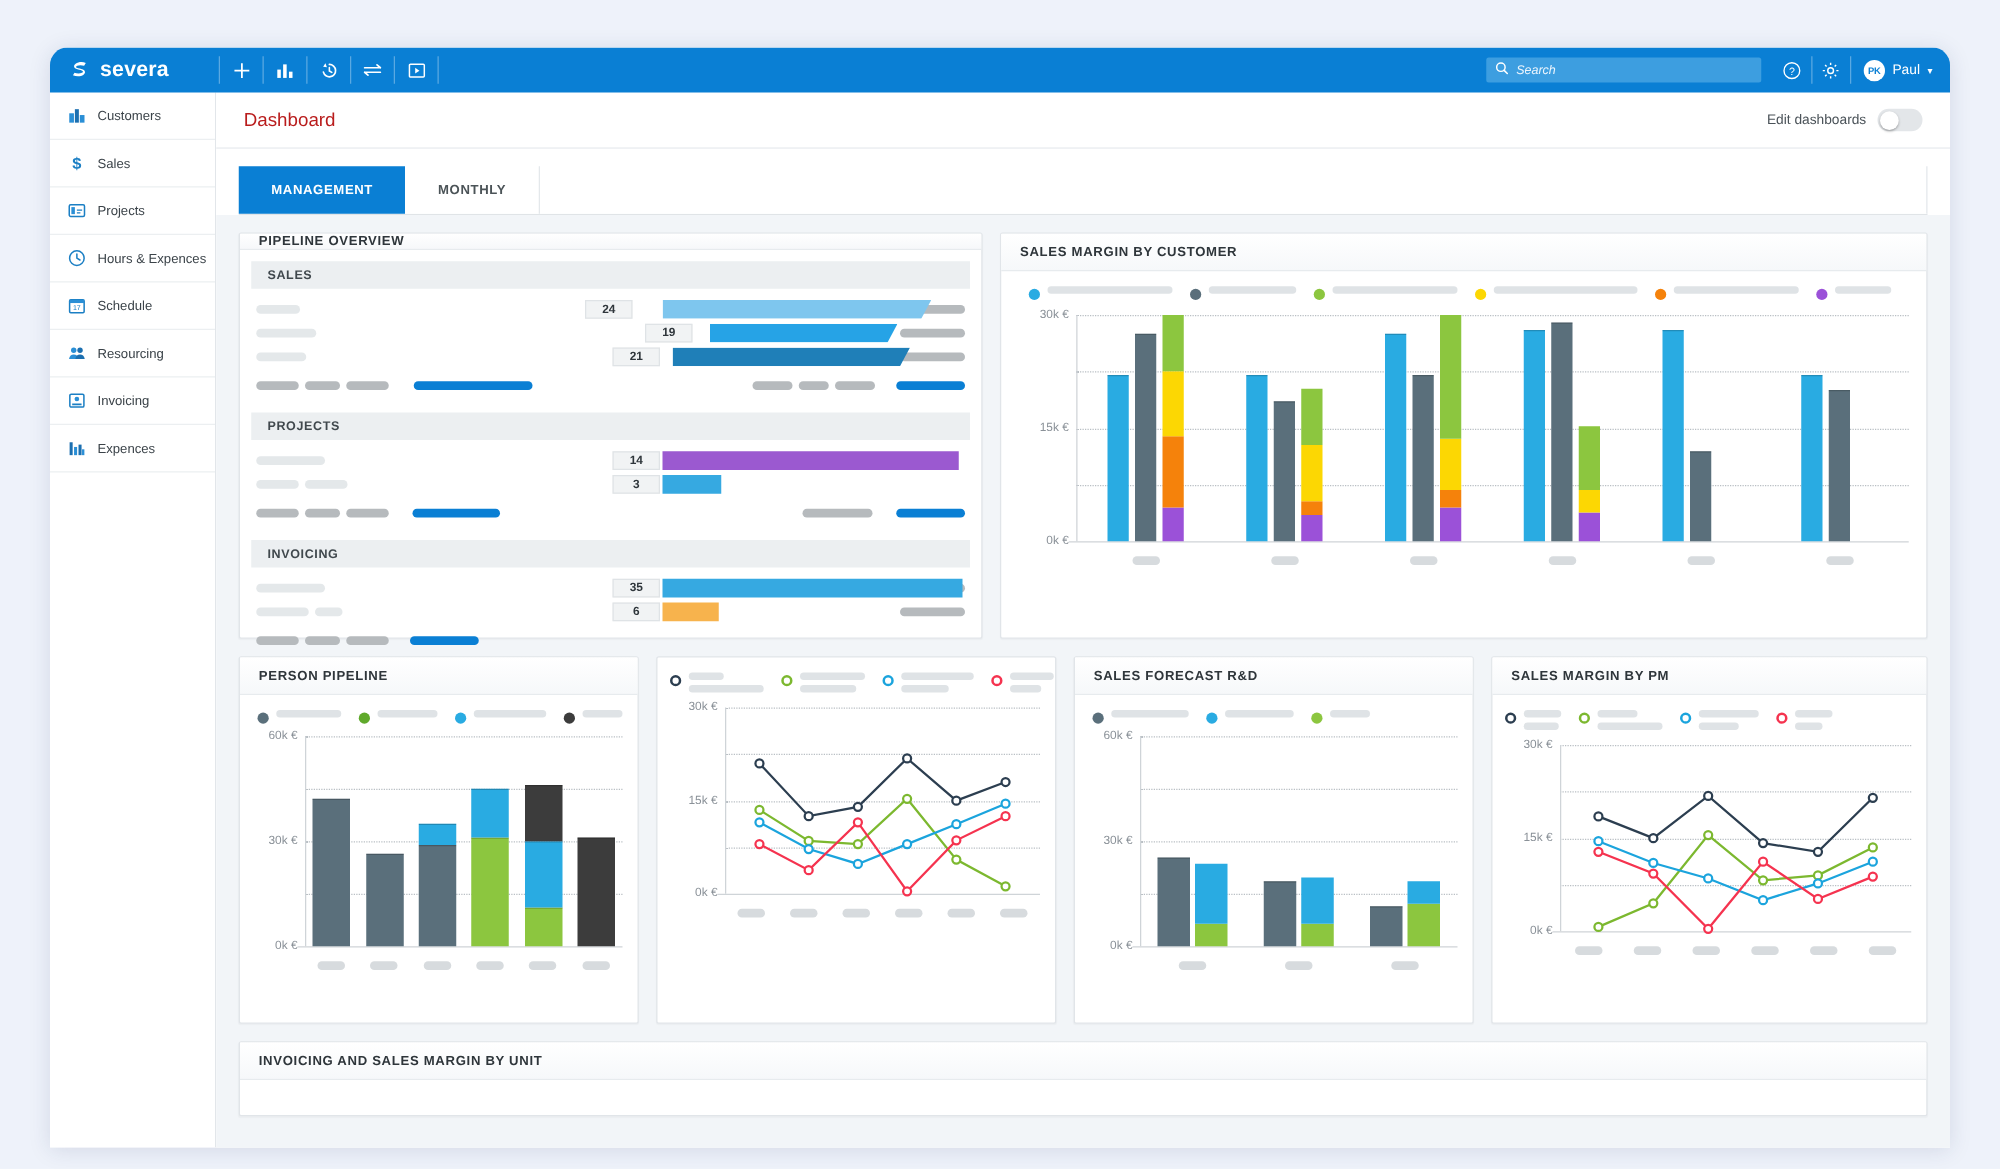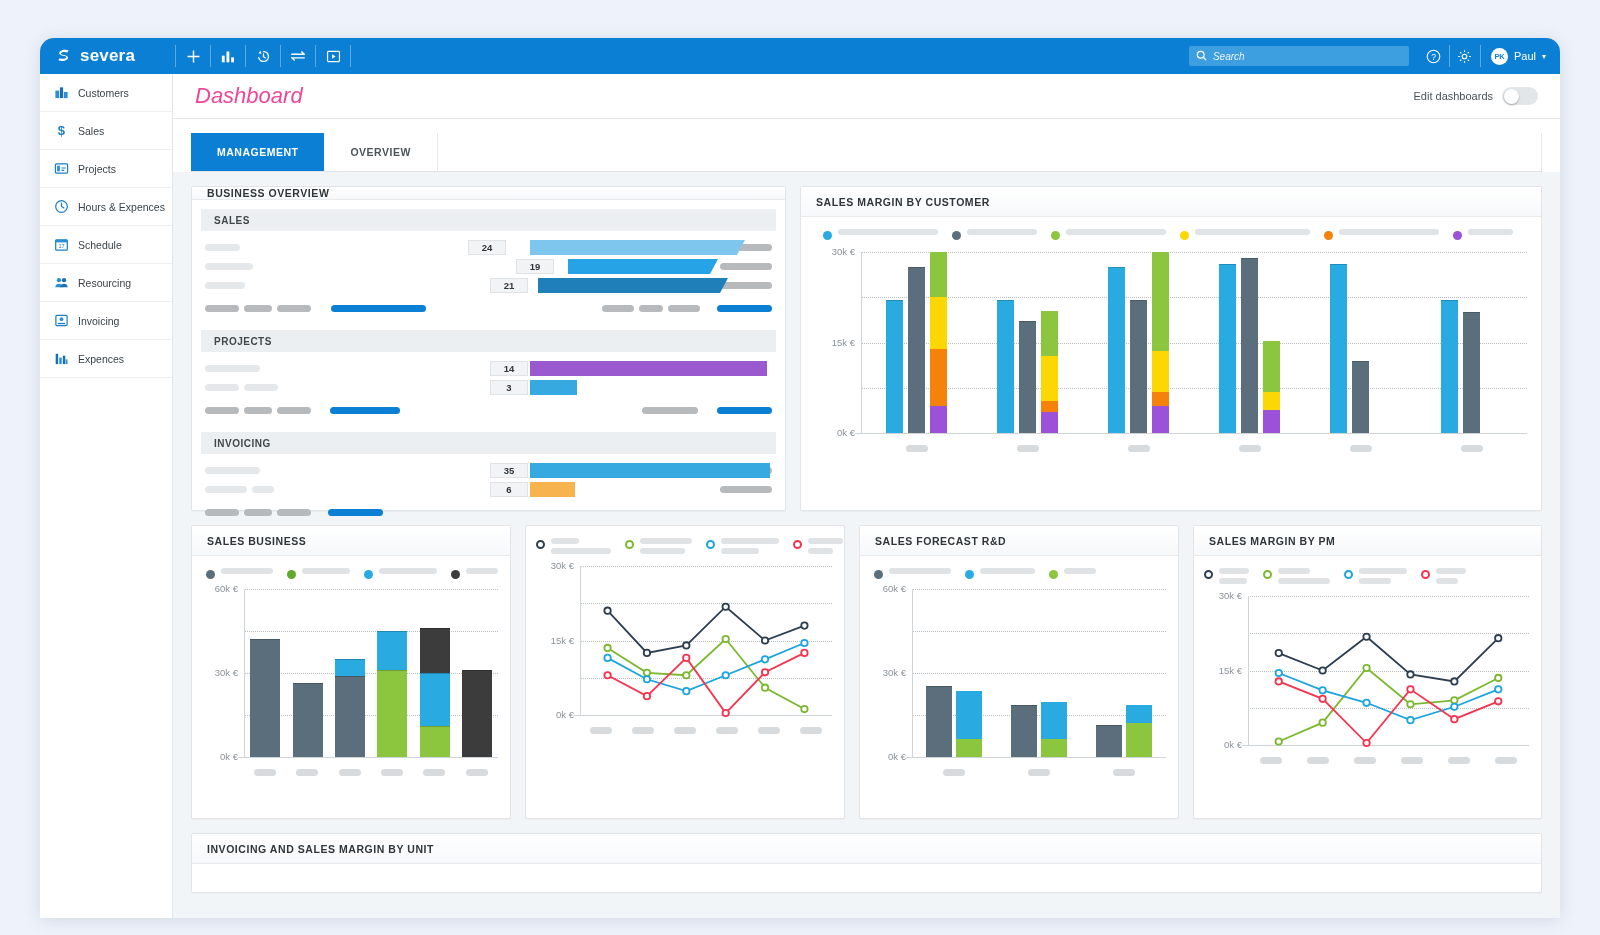--- a/index.html
+++ b/index.html
@@ -58,21 +58,21 @@
     border-bottom:1px solid #eceff1; cursor:pointer;
   }
   .side-label{ font-size:10.5px; color:#3b4349; }
   .side-icon{ width:16px; height:16px; display:flex; align-items:center; justify-content:center; }
 
   .content{ flex:1; display:flex; flex-direction:column; min-width:0; background:#fff; }
   .page-head{
     height:45px; display:flex; align-items:center; padding:0 22px;
     border-bottom:1px solid #e4e8eb; background:#fff; flex:0 0 45px;
   }
-  .page-title{ font-size:22px; color:#ec4899; font-weight:normal;font-style:italic; }
+  .page-title{ font-size:15px; color:#b91c1c; font-weight:normal; }
   .edit-dash{ margin-left:auto; display:flex; align-items:center; gap:9px; }
   .edit-dash-label{ font-size:11px; color:#4a5258; }
   .toggle{
     width:36px; height:18px; border-radius:9px; background:#e3e6e9; position:relative; cursor:pointer;
   }
   .toggle .knob{
     position:absolute; left:1.5px; top:1.5px; width:15px; height:15px; border-radius:50%;
     background:#fff; box-shadow:0 1px 2px rgba(0,0,0,.3);
   }
 
@@ -322,32 +322,32 @@
           <span class="edit-dash-label">Edit dashboards</span>
           <span class="toggle">
               <span class="knob"></span>
             </span>
         </div>
       </div>
 
       <div class="tabs">
         <div class="tabs-inner">
           <div class="tab active">MANAGEMENT</div>
-          <div class="tab">OVERVIEW</div>
+          <div class="tab">MONTHLY</div>
           <div class="tab tab-filler"></div>
         </div>
       </div>
 
       <div class="scroll-area">
         <div class="grid-wrap">
 
           <div class="row1">
 
             <div class="panel bo" style="height:325px">
-              <div class="panel-head">BUSINESS OVERVIEW</div>
+              <div class="panel-head">PIPELINE OVERVIEW</div>
               <div class="panel-body">
 
                 <div class="sec-head">SALES</div>
                 <div class="bo-rows">
                   <div class="bo-row">
                     <div class="lbl-col">
                         <span class="ph" style="width:35px"></span>
                       </div>
                     <div class="funnel-col">
                       <div class="fbar" style="left:180px;width:215px;background:#7ec6ee;clip-path:polygon(0 0,100% 0,calc(100% - 8px) 100%,0 100%)"></div>
@@ -552,21 +552,21 @@
                       <span class="xtick" style="width: 22px;"></span>
                     </div>
                   </div>
               </div>
             </div>
           </div>
 
           <div class="row2">
 
             <div class="panel" style="width:320px;height:294px">
-              <div class="panel-head">SALES BUSINESS</div>
+              <div class="panel-head">PERSON PIPELINE</div>
               <div class="panel-body">
                 <div class="legend" id="sp-legend" style="padding-left:14px">
                     <div class="leg-item">
                       <span class="dot" style="background: rgb(90, 111, 123);"></span>
                       <div class="leg-lines">
                         <span class="leg-bar" style="width: 52px;"></span>
                       </div>
                     </div>
                     <div class="leg-item">
                       <span class="dot" style="background: rgb(95, 169, 43);"></span>

